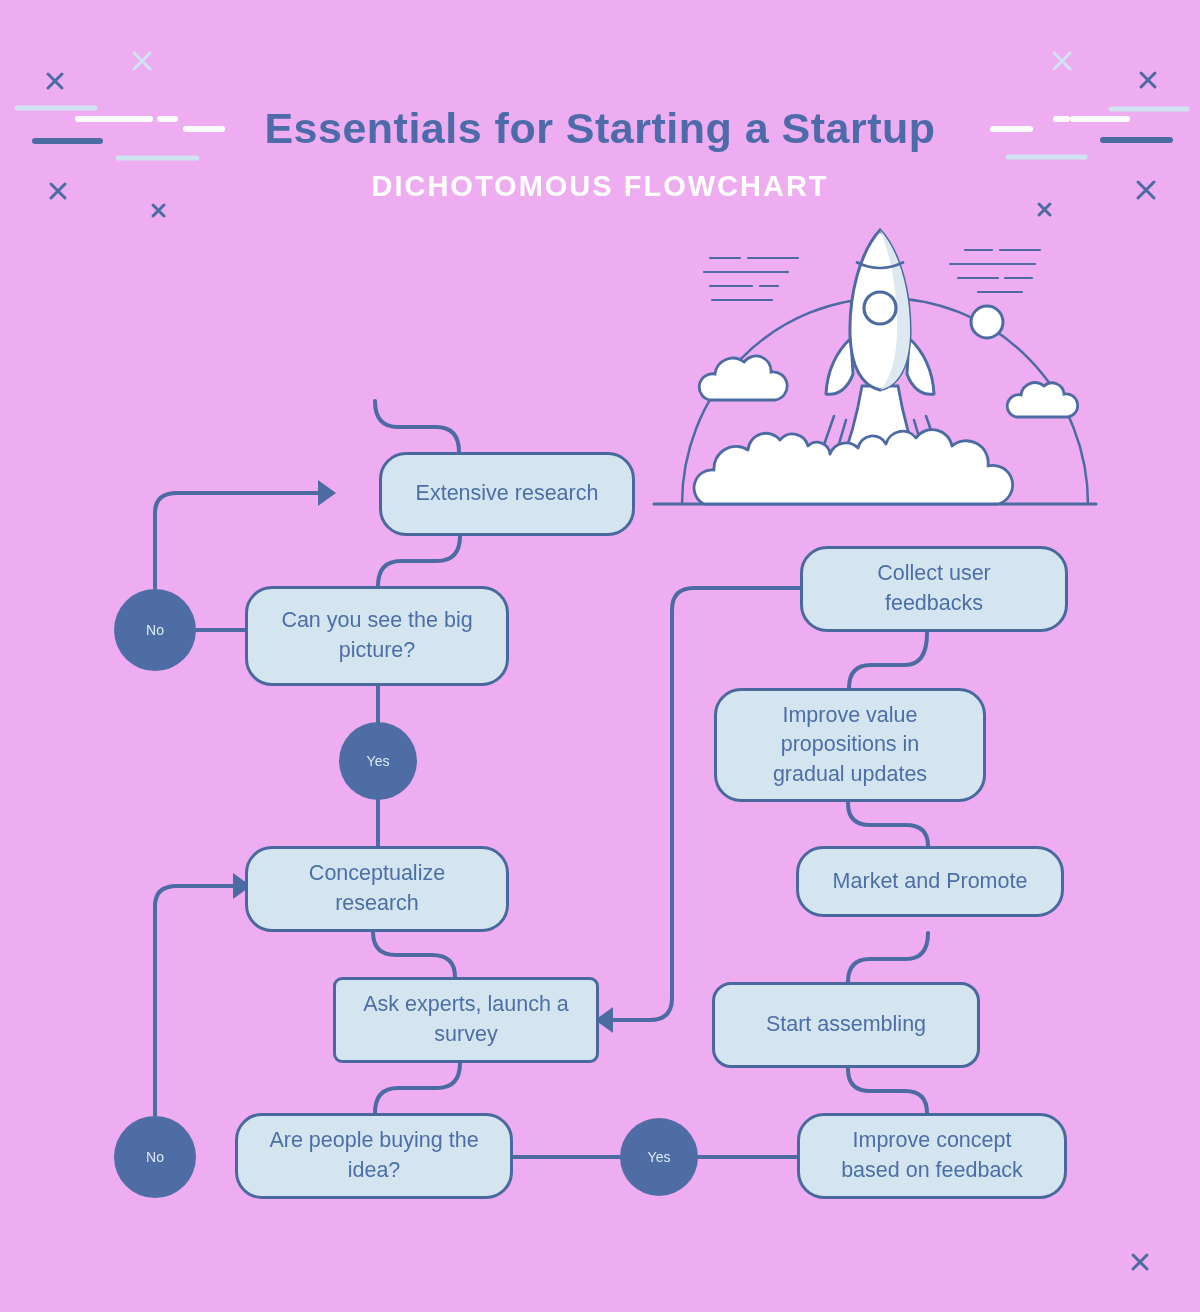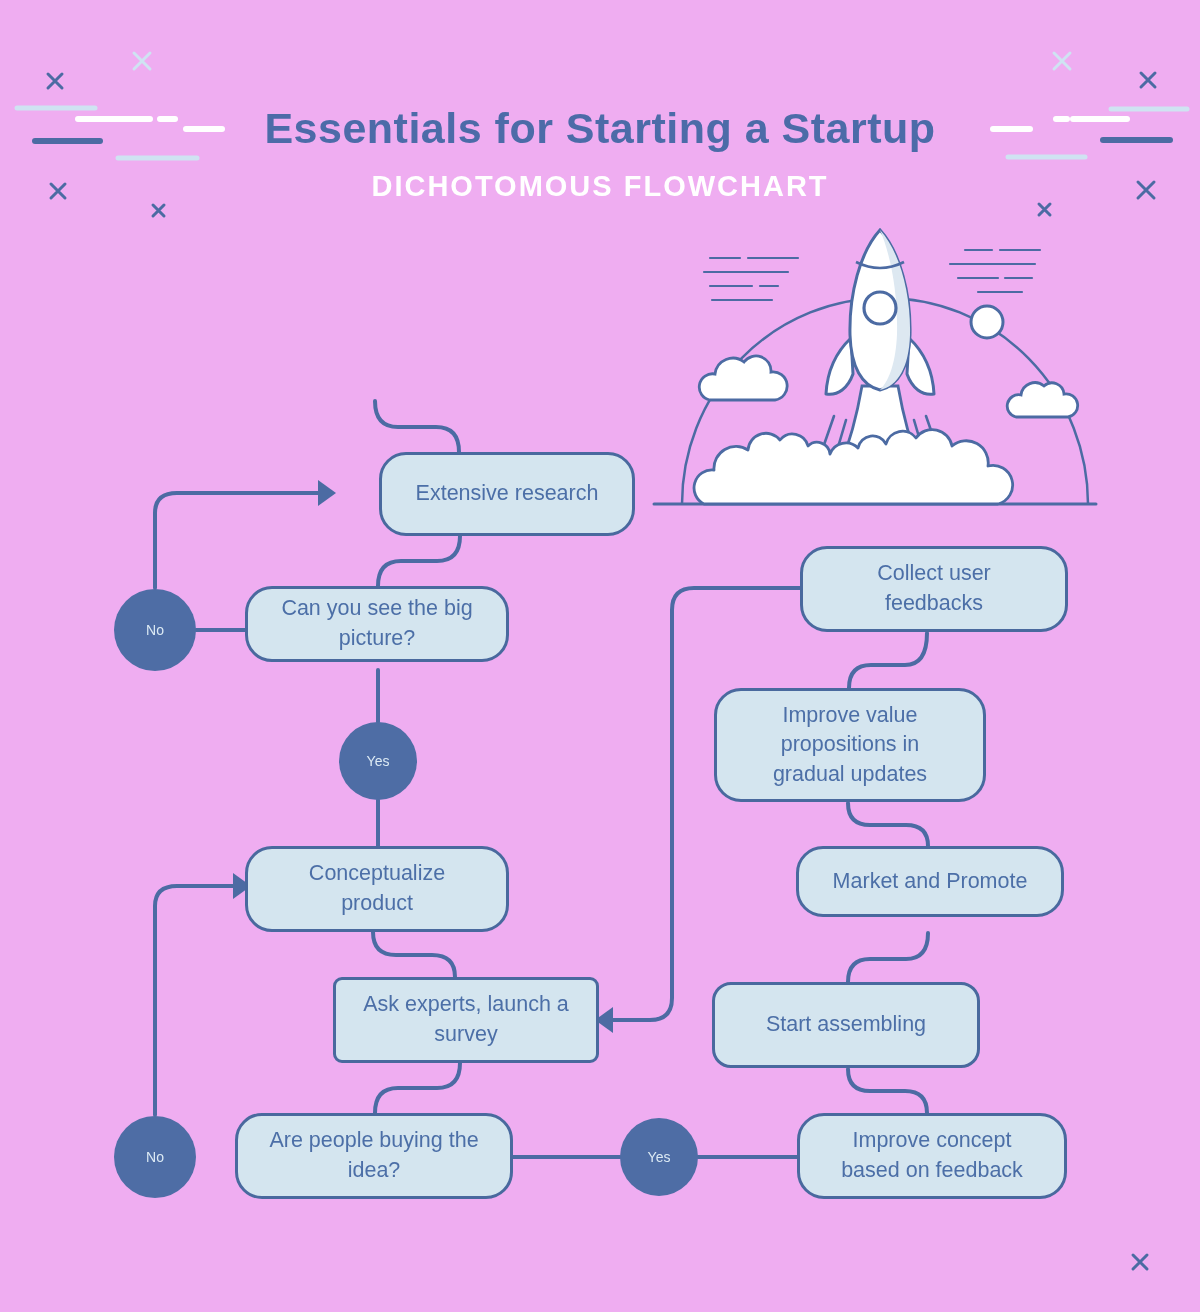--- a/index.html
+++ b/index.html
@@ -146,25 +146,25 @@
       <polygon points="613,1007 613,1033 595,1020"></polygon>
     </g>
   </svg>
 
   <div class="title">Essentials for Starting a Startup</div>
   <div class="subtitle">DICHOTOMOUS FLOWCHART</div>
 
   <div class="node" style="left:332px;top:452px;width:256px;height:84px;margin-left:47px;">
     <span>Extensive research</span>
   </div>
-  <div class="node" style="left:245px;top:586px;width:264px;height:76px;">
+  <div class="node" style="left:245px;top:586px;width:264px;height:100px;">
     <span>Can you see the big picture?</span>
   </div>
   <div class="node" style="left:245px;top:846px;width:264px;height:86px;">
-    <span>Conceptualize product</span>
+    <span>Conceptualize research</span>
   </div>
   <div class="node" style="left:333px;top:977px;width:266px;height:86px;border-radius:9px;">
     <span>Ask experts, launch a survey</span>
   </div>
   <div class="node" style="left:235px;top:1113px;width:278px;height:86px;">
     <span>Are people buying the idea?</span>
   </div>
   <div class="node" style="left:797px;top:1113px;width:270px;height:86px;">
     <span>Improve concept based on feedback</span>
   </div>

